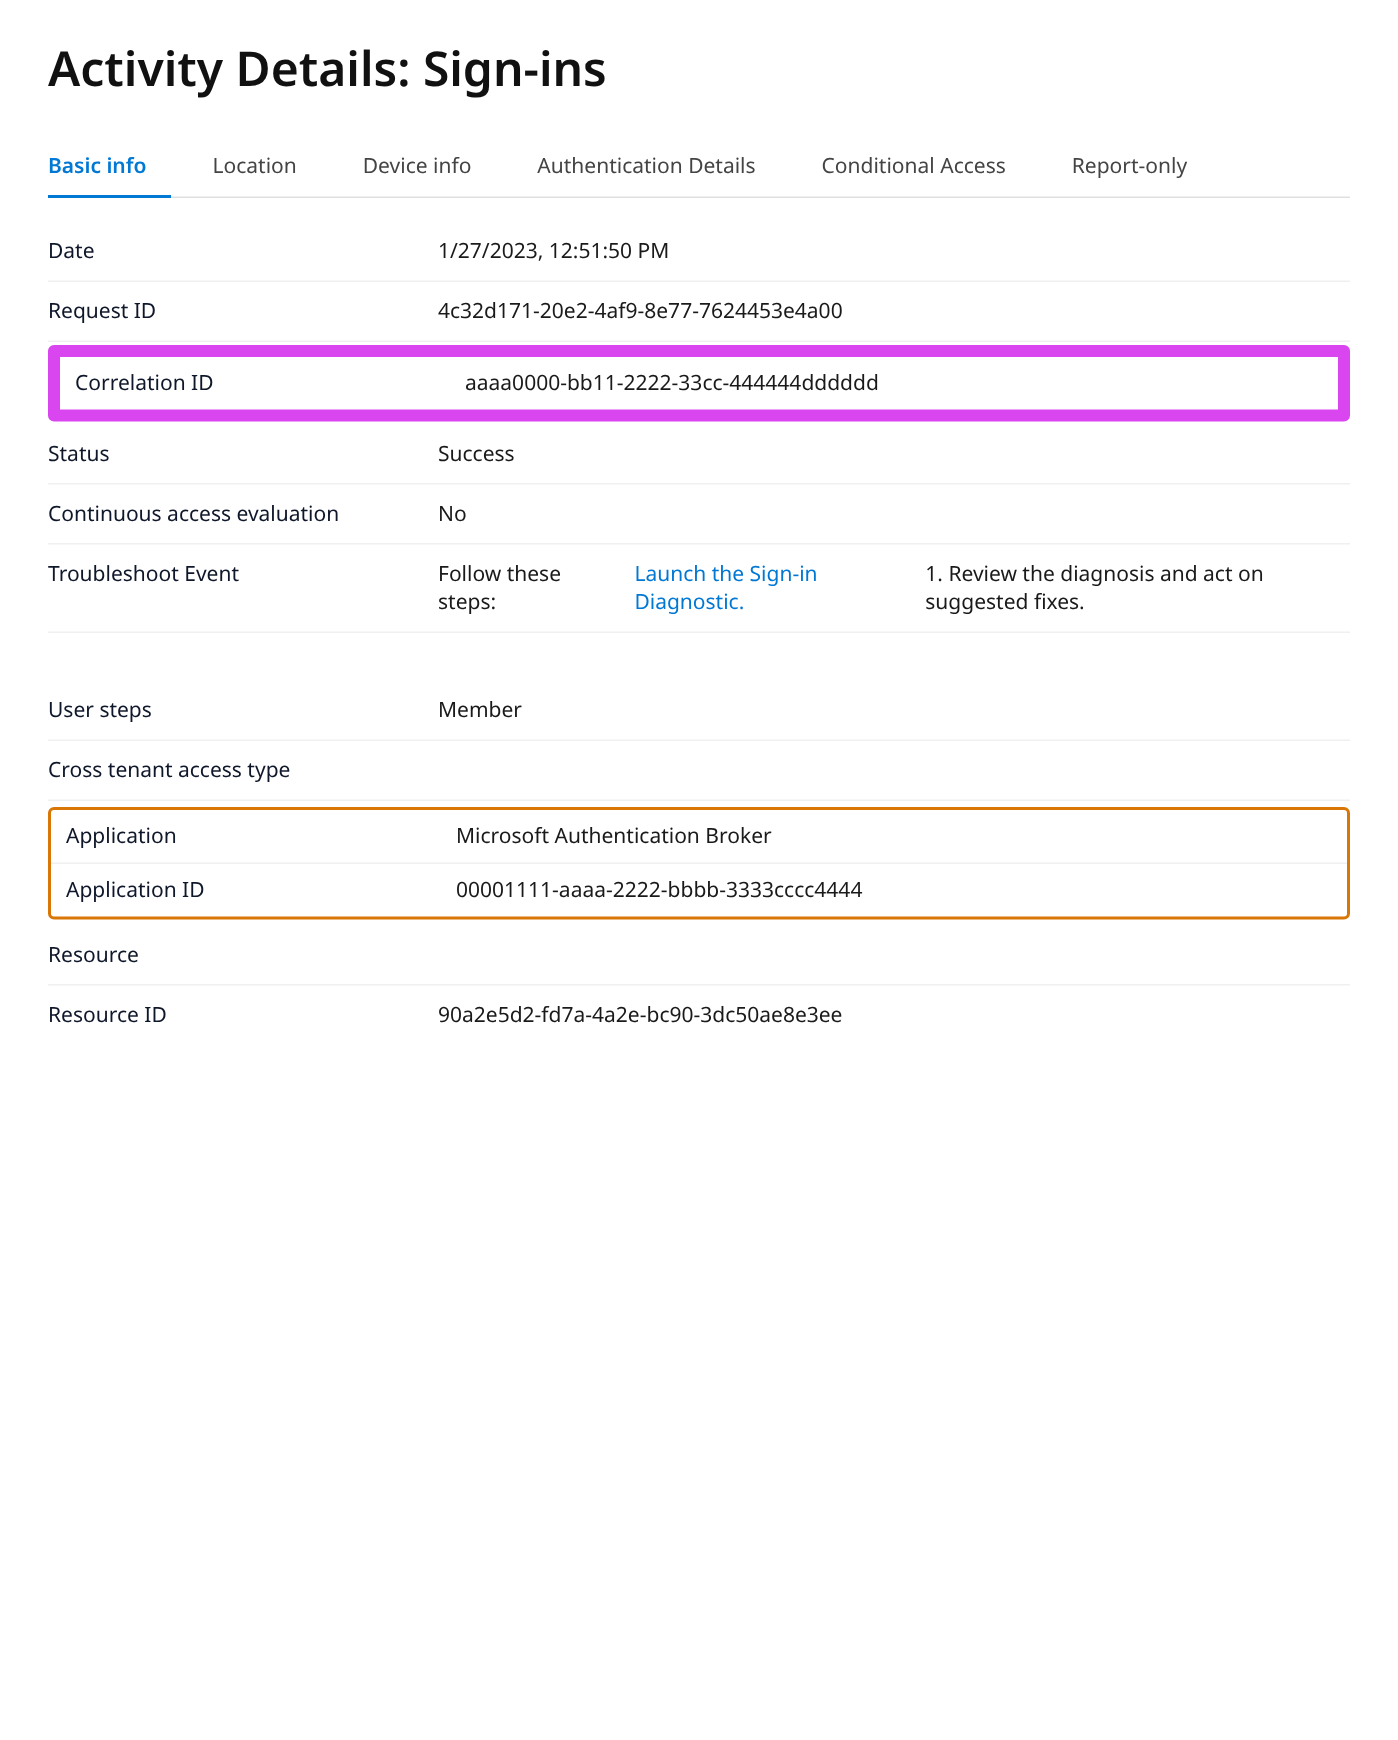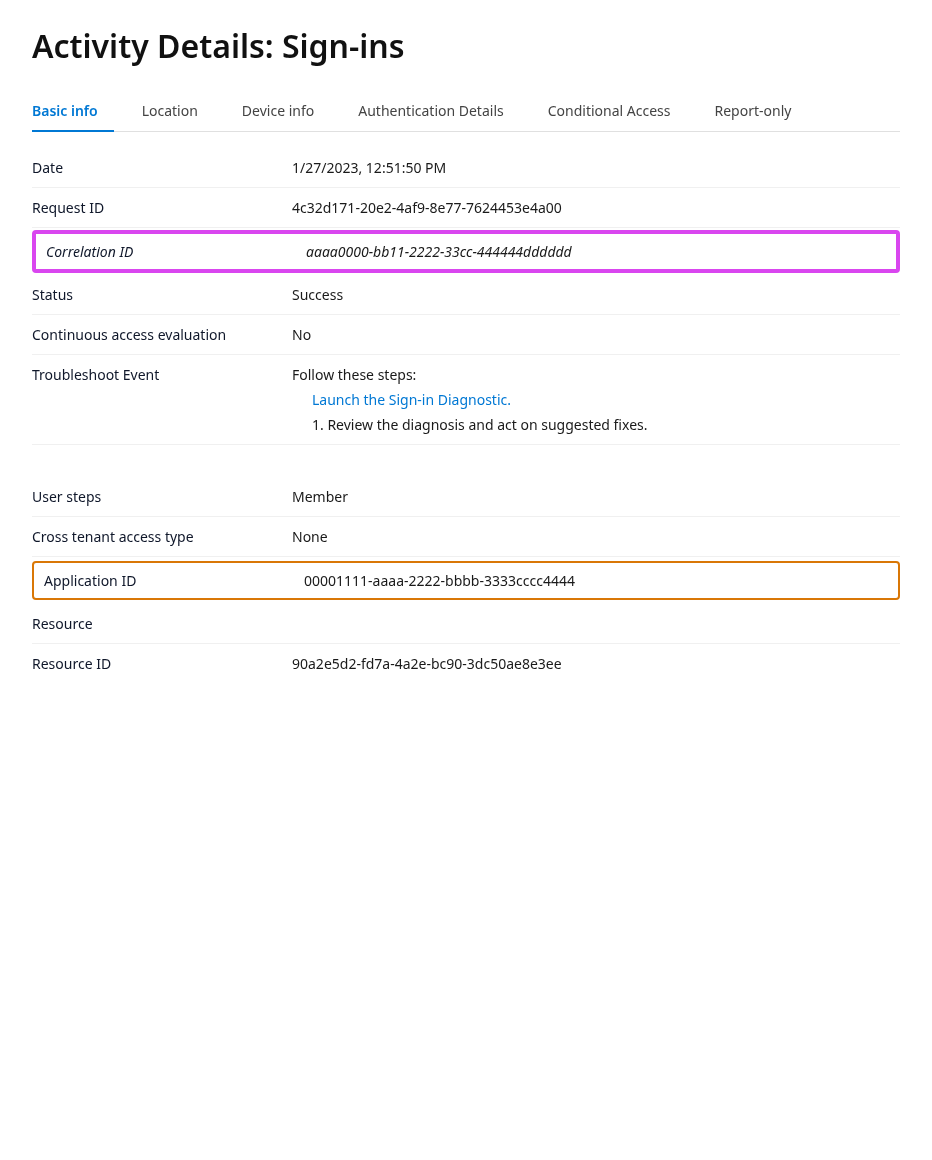--- a/index.html
+++ b/index.html
@@ -58,45 +58,43 @@
       color: #0f172a;
       font-size: 14px;
       padding-top: 0;
     }
     .field-value {
       flex: 1;
       color: #1a1a1a;
       font-size: 14px;
     }
     .highlighted-row {
-      border: 4px solid #d946ef;
+      border: 8px solid #d946ef;
       border-radius: 4px;
       padding: 8px 10px;
       margin: 2px 0;
-      font-style: italic;
     }
     .highlighted-group {
       border: 2px solid #d97706;
       border-radius: 4px;
       margin: 4px 0;
     }
     .highlighted-group .field-row {
       padding: 8px 10px;
     }
     .highlighted-group .field-row:last-child {
       border-bottom: none;
     }
     .link {
       color: #0078d4;
       cursor: pointer;
       text-decoration: none;
     }
     .troubleshoot-value {
       display: flex;
-      flex-direction: column;
       gap: 6px;
     }
     .spacer {
       height: 32px;
     }
   </style>
 </head>
 <body>
 
 <h1 class="page-title">Activity Details: Sign-ins</h1>
@@ -149,24 +147,27 @@
 
   <div class="spacer"></div>
 
   <div class="field-row">
     <span class="field-label">User steps</span>
     <span class="field-value">Member</span>
   </div>
 
   <div class="field-row">
     <span class="field-label">Cross tenant access type</span>
-    <span class="field-value">None</span>
   </div>
 
   <div class="highlighted-group">
+    <div class="field-row">
+      <span class="field-label">Application</span>
+      <span class="field-value">Microsoft Authentication Broker</span>
+    </div>
     <div class="field-row">
       <span class="field-label">Application ID</span>
       <span class="field-value">00001111-aaaa-2222-bbbb-3333cccc4444</span>
     </div>
   </div>
 
   <div class="field-row">
     <span class="field-label">Resource</span>
     <span class="field-value"></span>
   </div>

